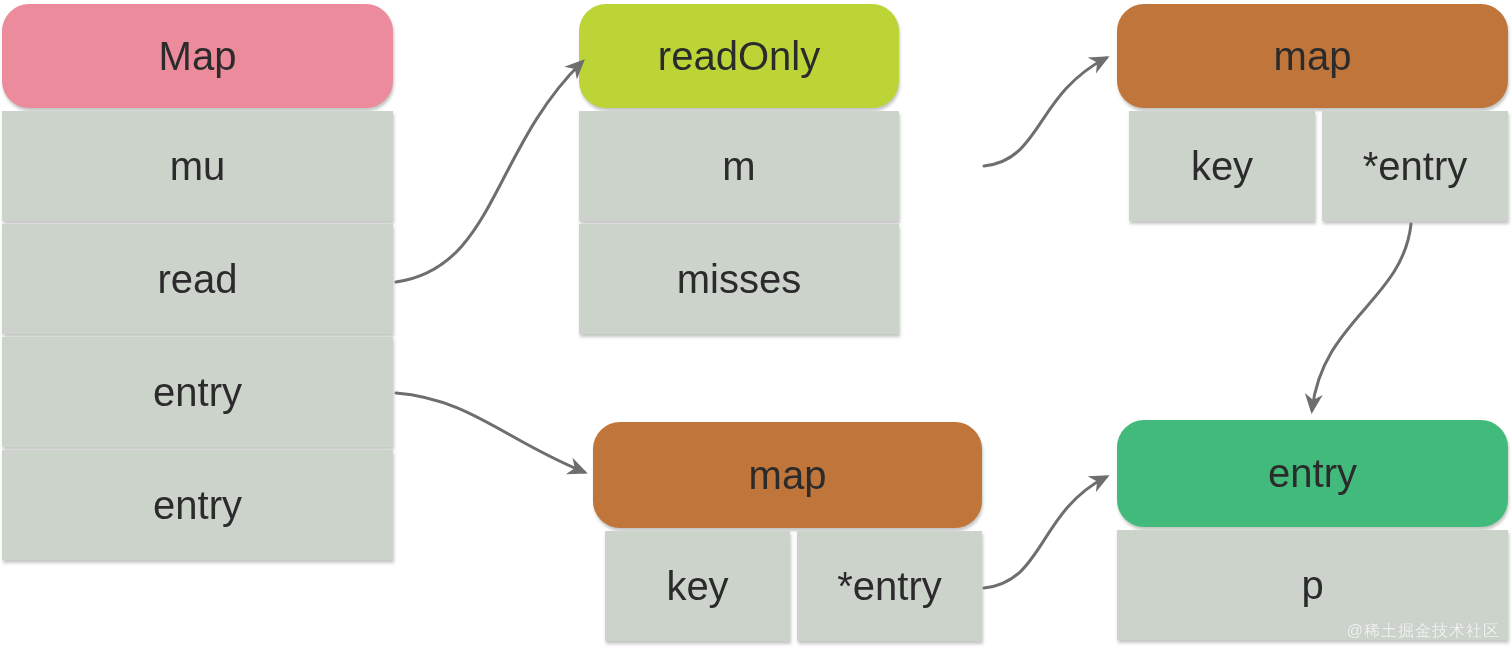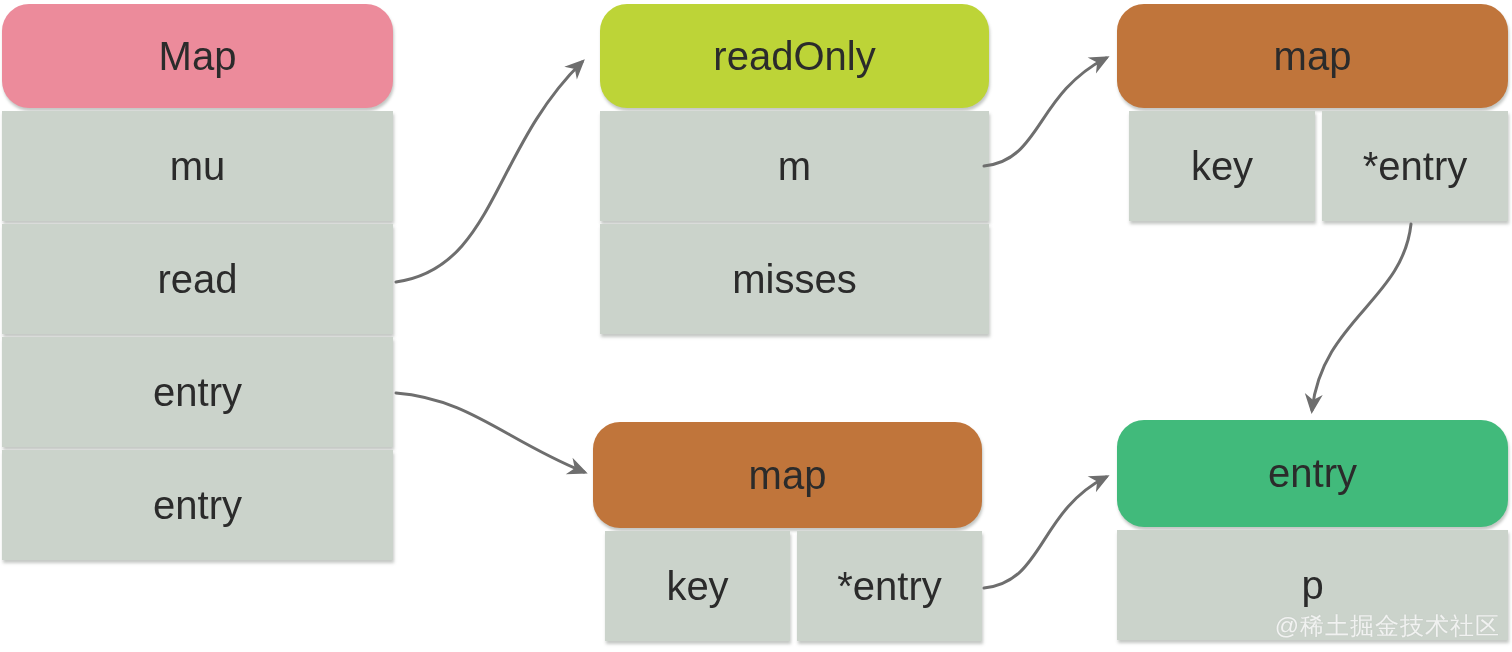--- a/index.html
+++ b/index.html
@@ -49,40 +49,40 @@
     fill: none;
     stroke: var(--arrow, #6e6e6e);
     stroke-width: 3;
     stroke-linecap: round;
   }
   #arrowhead path { fill: var(--arrow, #6e6e6e); }
   .watermark {
     position: absolute;
     right: 12px;
     bottom: 10px;
-    font-size: 24px;
+    font-size: 16px;
     color: rgba(255, 255, 255, 0.78);
     text-shadow: 0 0 1px rgba(160,160,160,0.35);
     letter-spacing: 1px;
   }
 </style>
 </head>
 <body>
 
 <div class="canvas">
 
   <div class="node" style="left:2px; top:4px; width:391px;">
     <div class="hdr pink">Map</div>
     <div class="row">mu</div>
     <div class="row">read</div>
     <div class="row">entry</div>
     <div class="row">entry</div>
   </div>
 
-  <div class="node" style="left:600px; top:4px; width:389px;">
+  <div class="node" style="left:579px; top:4px; width:320px;">
     <div class="hdr lime">readOnly</div>
     <div class="row">m</div>
     <div class="row">misses</div>
   </div>
 
   <div class="node" style="left:1117px; top:4px; width:391px;">
     <div class="hdr orange">map</div>
     <div class="cells">
       <div class="cell">key</div>
       <div class="cell">*entry</div>

